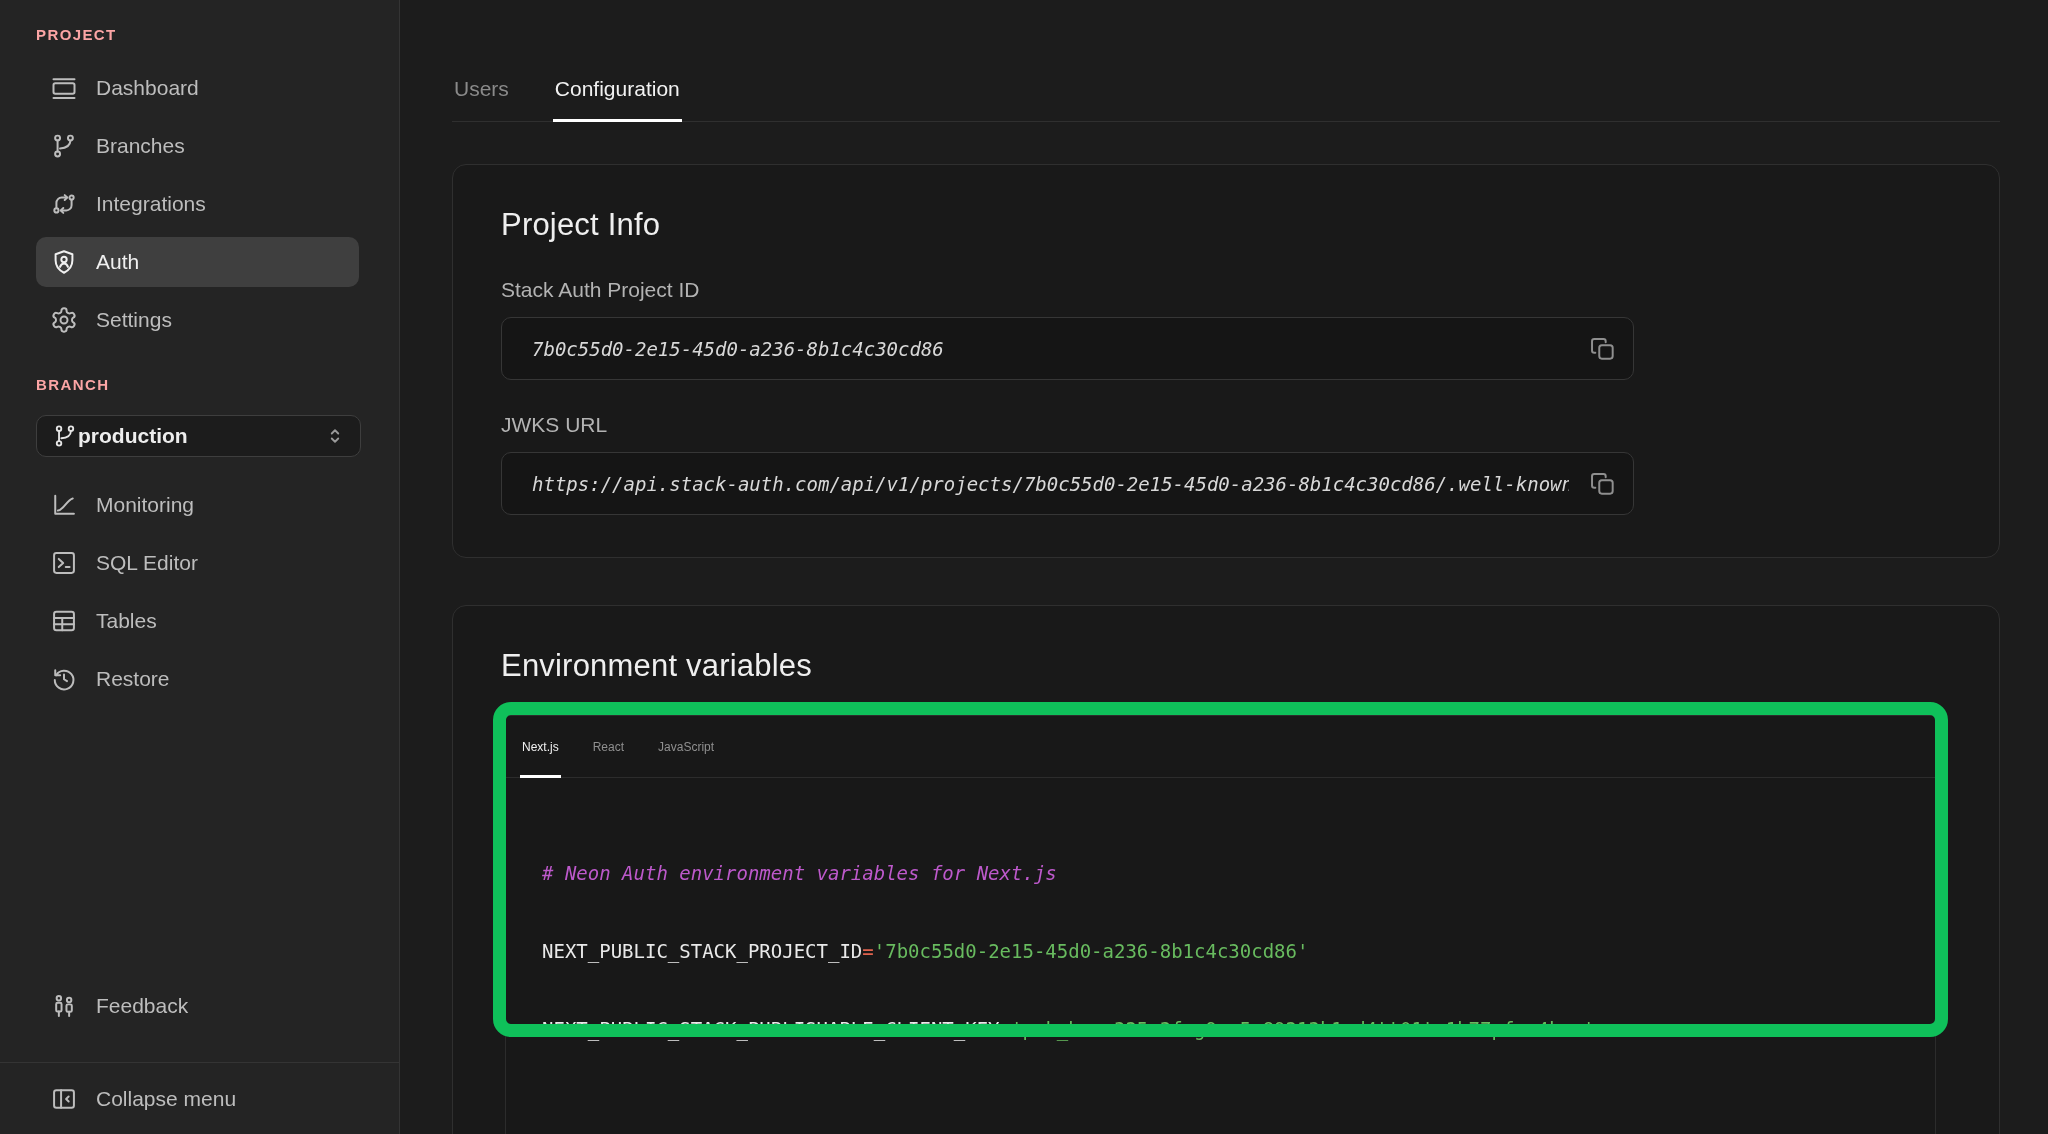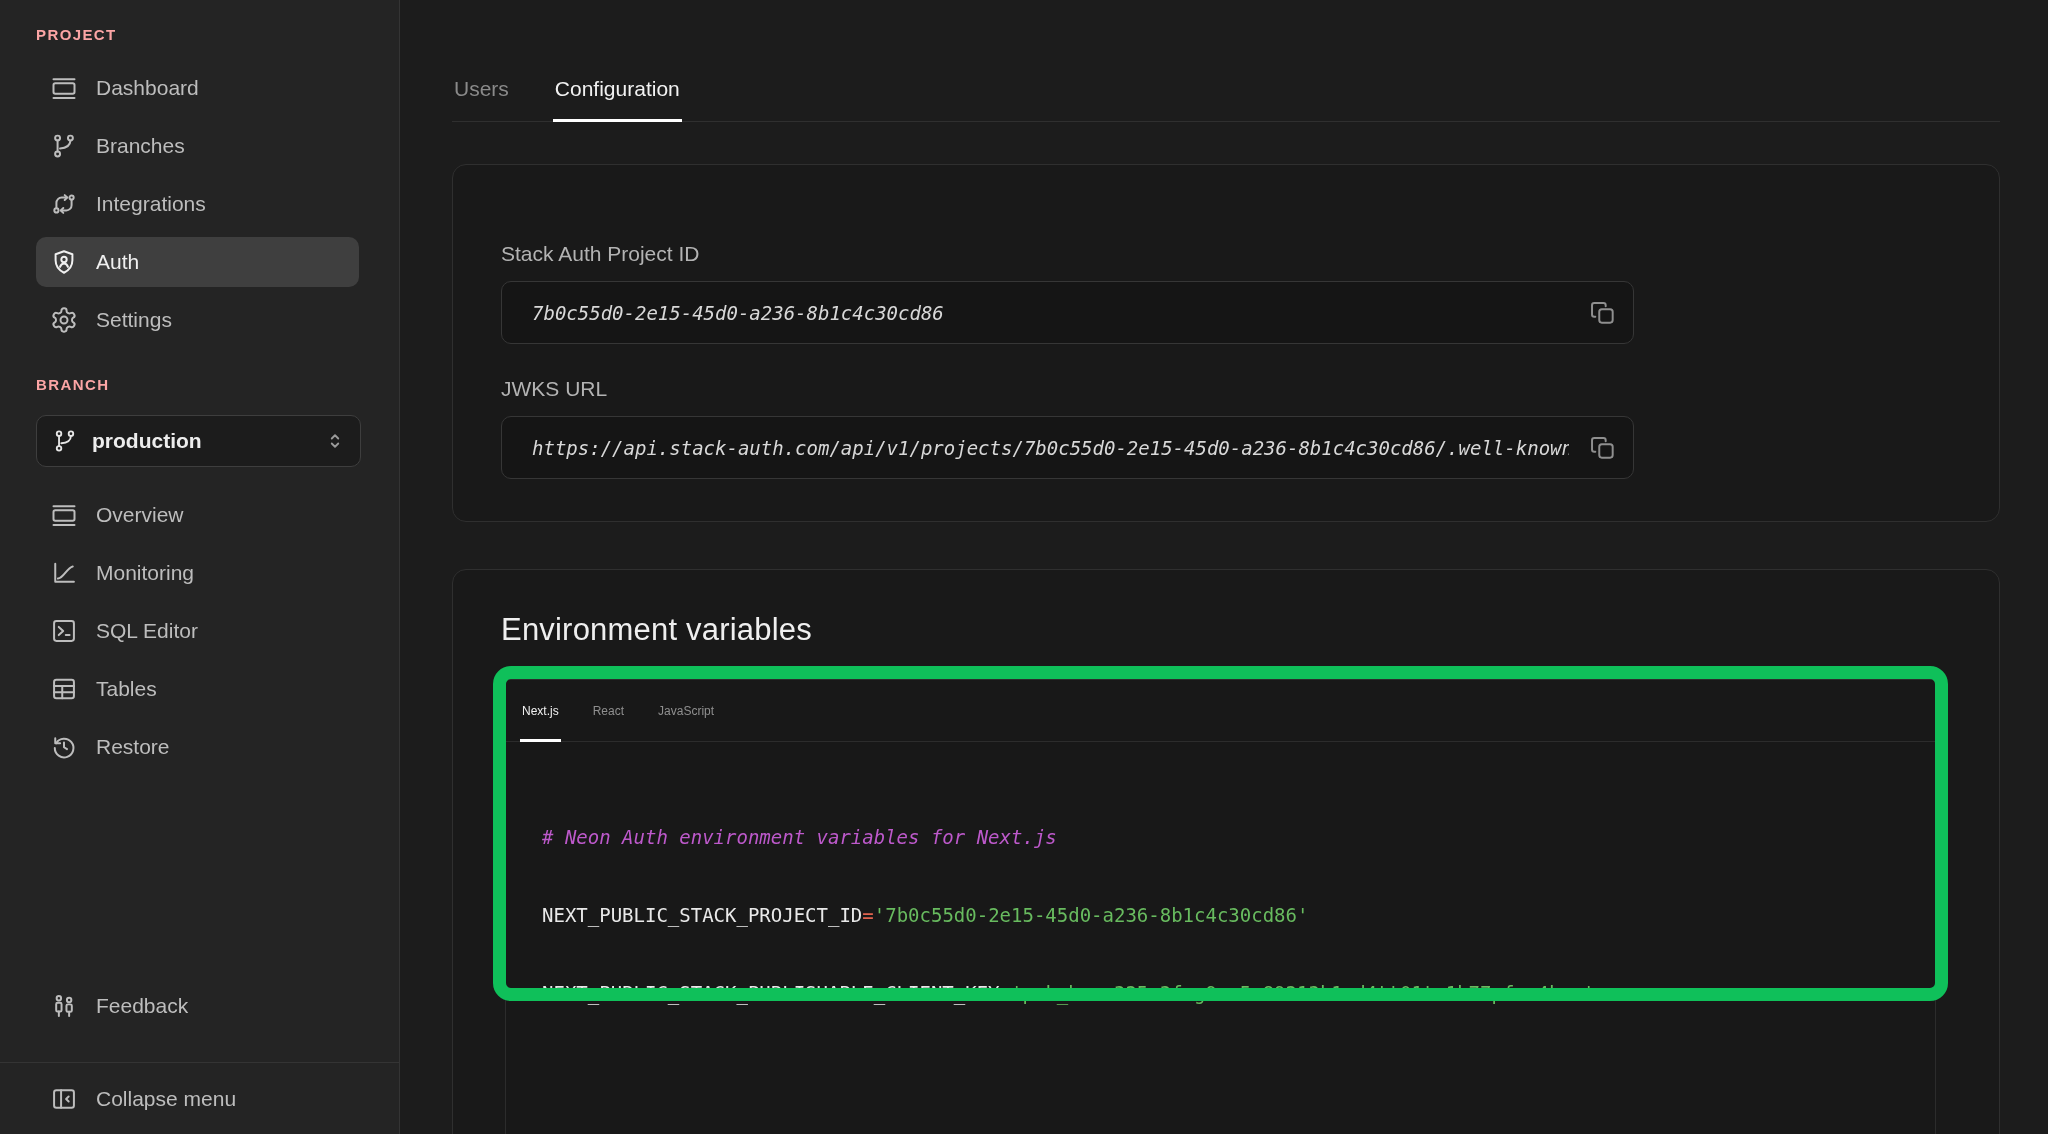--- a/index.html
+++ b/index.html
@@ -26,22 +26,22 @@
   .nav-item {
     display: flex; align-items: center; gap: 18px;
     height: 50px; padding: 0 14px; margin: 0 40px 8px 36px;
     border-radius: 10px; color: #bdbdbd; font-size: 21px; cursor: pointer;
   }
   .nav-item.active { background: #3f3f3f; color: #f0f0f0; }
   .nav-item svg { flex: 0 0 28px; }
   .nav1 { margin-top: 19px; }
   .nav2 { margin-top: 23px; }
   .branch-select {
-    display: flex; align-items: center; gap: 14px;
-    height: 52px; margin: 21px 38px 0 36px; padding: 0 12px 0 15px;
+    display: flex; align-items: center; 
+    height: 42px; margin: 21px 38px 0 36px; padding: 0 12px 0 15px;
     background: #1c1c1c; border: 1px solid #3e3e3e; border-radius: 10px;
     cursor: pointer;
   }
   .branch-select .val { font-size: 21px; font-weight: 700; color: #ededed; }
   .branch-select .chev { margin-left: auto; color: #9a9a9a; }
   .side-footer { position: absolute; left: 0; right: 0; bottom: 0; }
   .collapse-row {
     border-top: 1px solid #343434; height: 72px;
     display: flex; align-items: center; gap: 18px; padding: 0 14px 0 50px;
     color: #bdbdbd; font-size: 21px; cursor: pointer;
@@ -176,28 +176,20 @@
       <span class="val">production</span>
       <svg class="ic chev" width="26" height="26" viewBox="0 0 24 24">
           <path d="M9 9.7l3-3 3 3"></path>
           <path d="M9 14.3l3 3 3-3"></path>
         </svg>
     </div>
 
     <nav class="nav2">
       <div class="nav-item">
         <svg class="ic" width="28" height="28" viewBox="0 0 24 24">
-            <path d="M3 4.5h18"></path>
-            <rect x="3" y="8" width="18" height="9" rx="1.5"></rect>
-            <path d="M3 20.5h18"></path>
-          </svg>
-        <span>Overview</span>
-      </div>
-      <div class="nav-item">
-        <svg class="ic" width="28" height="28" viewBox="0 0 24 24">
             <path d="M4.5 4v15.5h16"></path>
             <path d="M6.8 16.8c4.8-.4 7.8-9.4 12.7-10.4"></path>
           </svg>
         <span>Monitoring</span>
       </div>
       <div class="nav-item">
         <svg class="ic" width="28" height="28" viewBox="0 0 24 24">
             <rect x="3.5" y="3.5" width="17" height="17" rx="2"></rect>
             <path d="M7.5 8.5l3.8 3.5-3.8 3.5"></path>
             <path d="M13.5 15.5h3.3"></path>
@@ -247,20 +239,21 @@
   </aside>
 
   <main>
 
     <div class="tabbar">
       <div class="tab">Users</div>
       <div class="tab active">Configuration</div>
     </div>
 
     <section class="card card-project">
+      <h2>Project Info</h2>
 
       <div class="field-label">Stack Auth Project ID</div>
       <div class="mono-input">
         <span class="txt">7b0c55d0-2e15-45d0-a236-8b1c4c30cd86</span>
         <button class="copy-btn">
           <svg class="ic" width="28" height="28" viewBox="0 0 24 24">
               <rect x="8.8" y="8.8" width="11.5" height="11.5" rx="2.2"></rect>
               <path d="M5.4 15.2h-.9a1.9 1.9 0 0 1-1.9-1.9V5.4c0-1 .9-1.9 1.9-1.9h7.9c1 0 1.9.9 1.9 1.9v.9"></path>
             </svg>
         </button>

